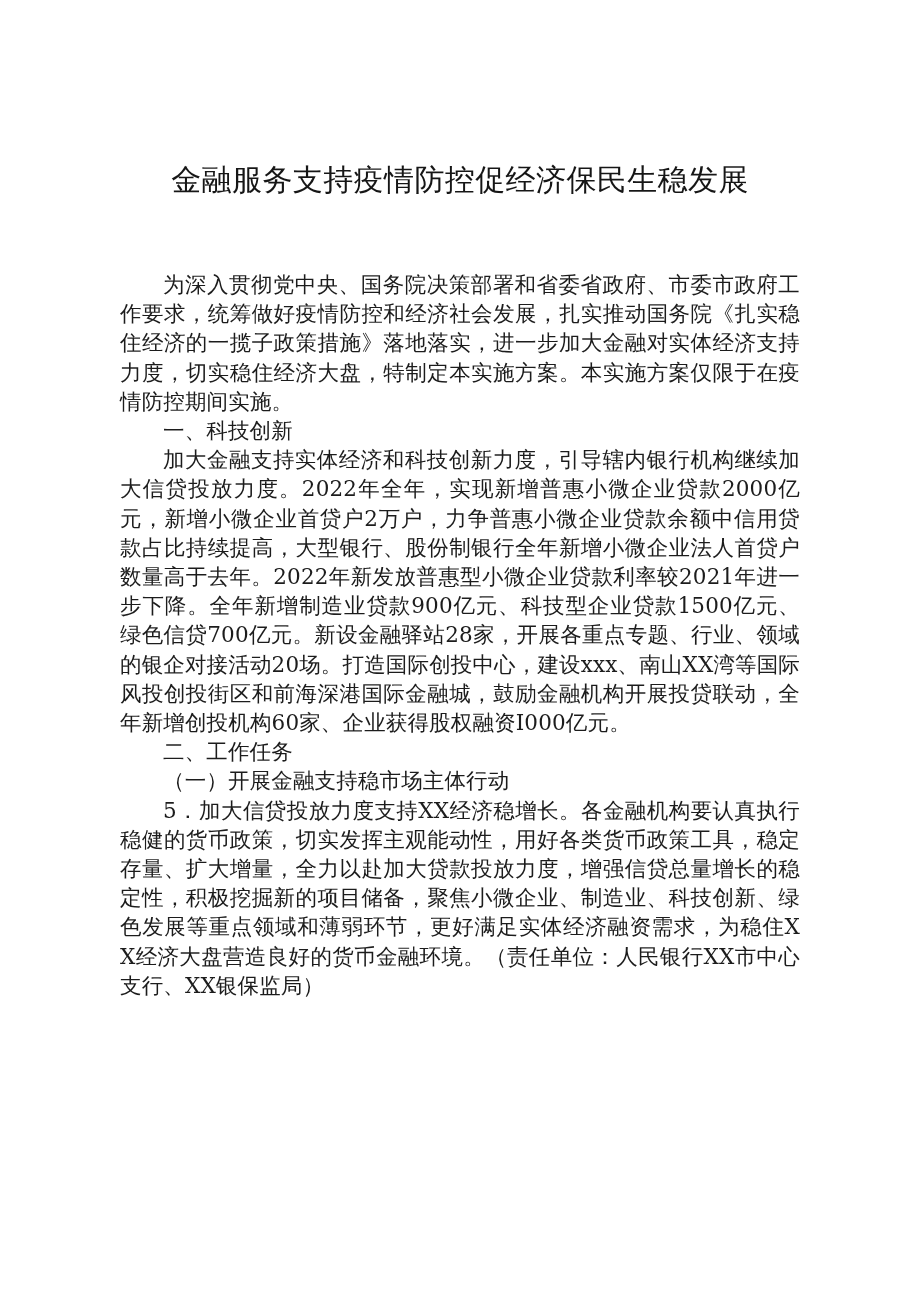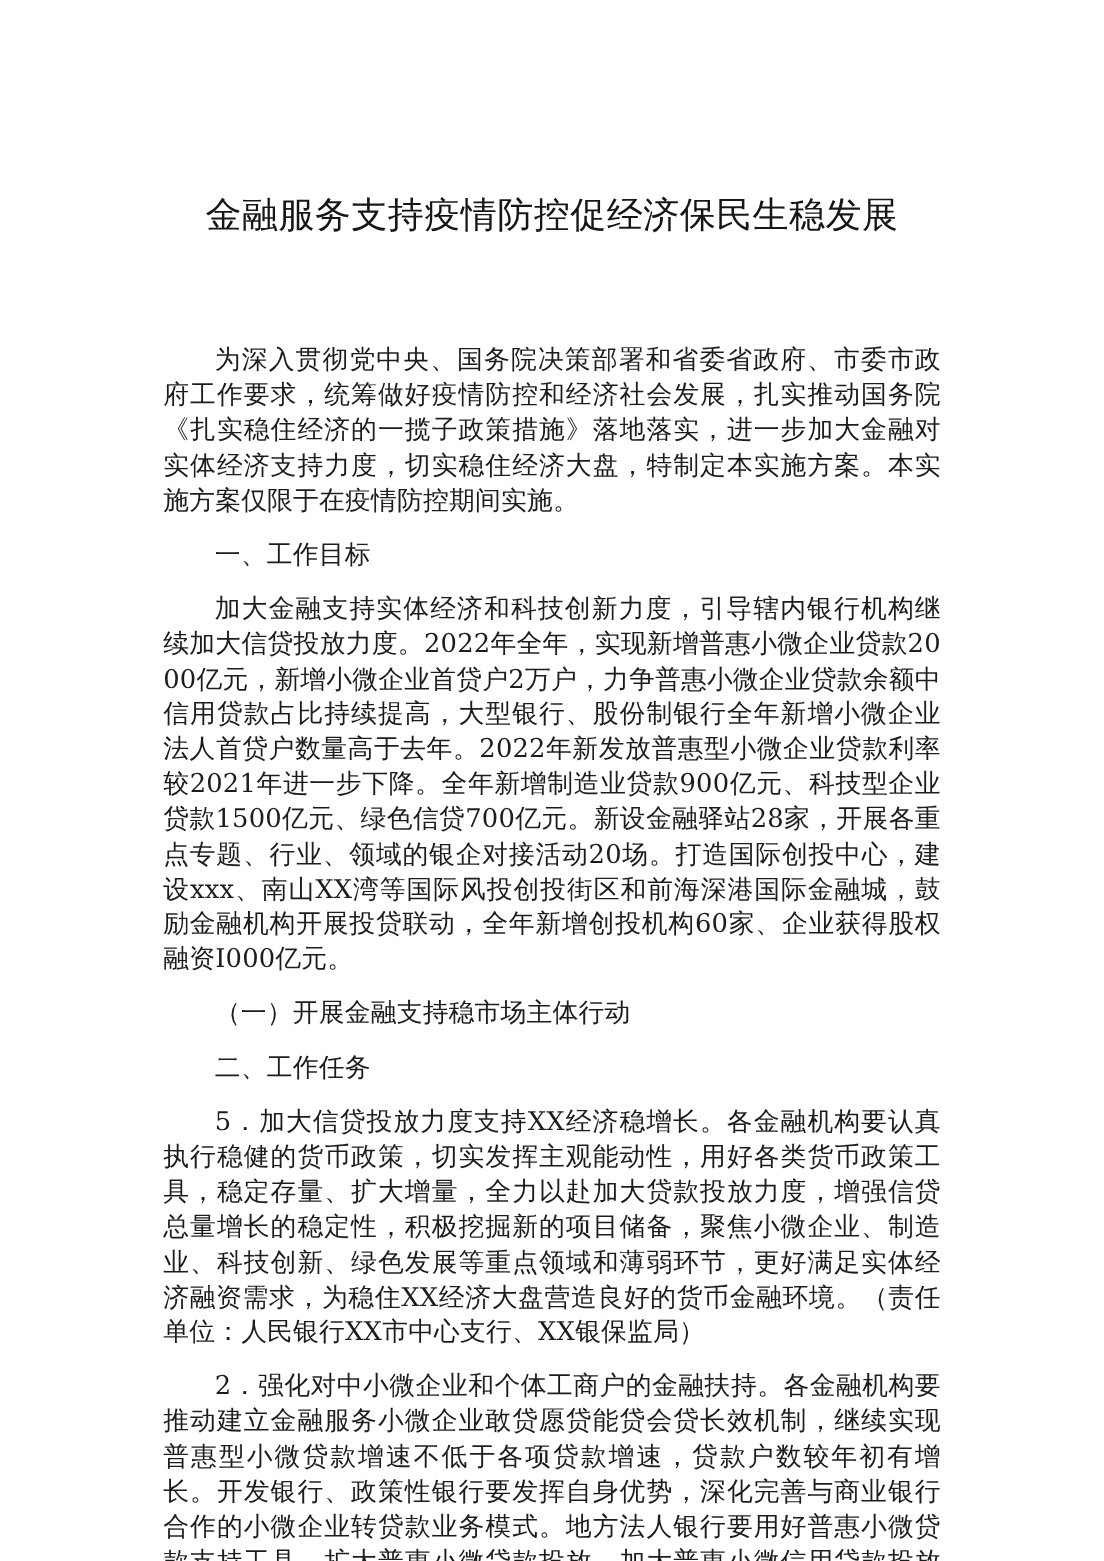--- a/index.html
+++ b/index.html
@@ -44,21 +44,21 @@
   }
 
   .body-block {
     position: absolute;
     left: 120px;
     top: 270px;
     width: 680px;
   }
 
   p.para {
-    margin: 16px;
+    margin: 0;
     padding: 0;
     font-size: 21.5px;
     line-height: 29.2px;
     text-align: justify;
     text-justify: inter-ideograph;
     text-indent: 43px;       
     letter-spacing: 0.15px;
     color: #1c1c1c;
     word-break: break-all;
     font-family: "DejaVu Serif", "Liberation Serif", serif;
@@ -73,21 +73,20 @@
 <div class="page">
 
   <div class="title-block">
     <h1 class="doc-title">
       <span>金融服务支持疫情防控促经济保民生稳发展</span><br>
     </h1>
   </div>
 
   <div class="body-block">
     <p class="para">为深入贯彻党中央、国务院决策部署和省委省政府、市委市政府工作要求，统筹做好疫情防控和经济社会发展，扎实推动国务院《扎实稳住经济的一揽子政策措施》落地落实，进一步加大金融对实体经济支持力度，切实稳住经济大盘，特制定本实施方案。本实施方案仅限于在疫情防控期间实施。</p>
-    <p class="para">一、工作目标</p>
+    <p class="para">一、科技创新</p>
     <p class="para">加大金融支持实体经济和科技创新力度，引导辖内银行机构继续加大信贷投放力度。2022年全年，实现新增普惠小微企业贷款2000亿元，新增小微企业首贷户2万户，力争普惠小微企业贷款余额中信用贷款占比持续提高，大型银行、股份制银行全年新增小微企业法人首贷户数量高于去年。2022年新发放普惠型小微企业贷款利率较2021年进一步下降。全年新增制造业贷款900亿元、科技型企业贷款1500亿元、绿色信贷700亿元。新设金融驿站28家，开展各重点专题、行业、领域的银企对接活动20场。打造国际创投中心，建设xxx、南山XX湾等国际风投创投街区和前海深港国际金融城，鼓励金融机构开展投贷联动，全年新增创投机构60家、企业获得股权融资I000亿元。</p>
+    <p class="para">二、工作任务</p>
     <p class="para">（一）开展金融支持稳市场主体行动</p>
-    <p class="para">二、工作任务</p>
     <p class="para">5．加大信贷投放力度支持XX经济稳增长。各金融机构要认真执行稳健的货币政策，切实发挥主观能动性，用好各类货币政策工具，稳定存量、扩大增量，全力以赴加大贷款投放力度，增强信贷总量增长的稳定性，积极挖掘新的项目储备，聚焦小微企业、制造业、科技创新、绿色发展等重点领域和薄弱环节，更好满足实体经济融资需求，为稳住XX经济大盘营造良好的货币金融环境。（责任单位：人民银行XX市中心支行、XX银保监局）</p>
-    <p class="para gap-before">2．强化对中小微企业和个体工商户的金融扶持。各金融机构要推动建立金融服务小微企业敢贷愿贷能贷会贷长效机制，继续实现普惠型小微贷款增速不低于各项贷款增速，贷款户数较年初有增长。开发银行、政策性银行要发挥自身优势，深化完善与商业银行合作的小微企业转贷款业务模式。地方法人银行要用好普惠小微贷款支持工具，扩大普惠小微贷款投放，加大普惠小微信用贷款投放力度。银行保险机构要严格落实各项金融</p>
   </div>
 
 </div>
 
 </body></html>

